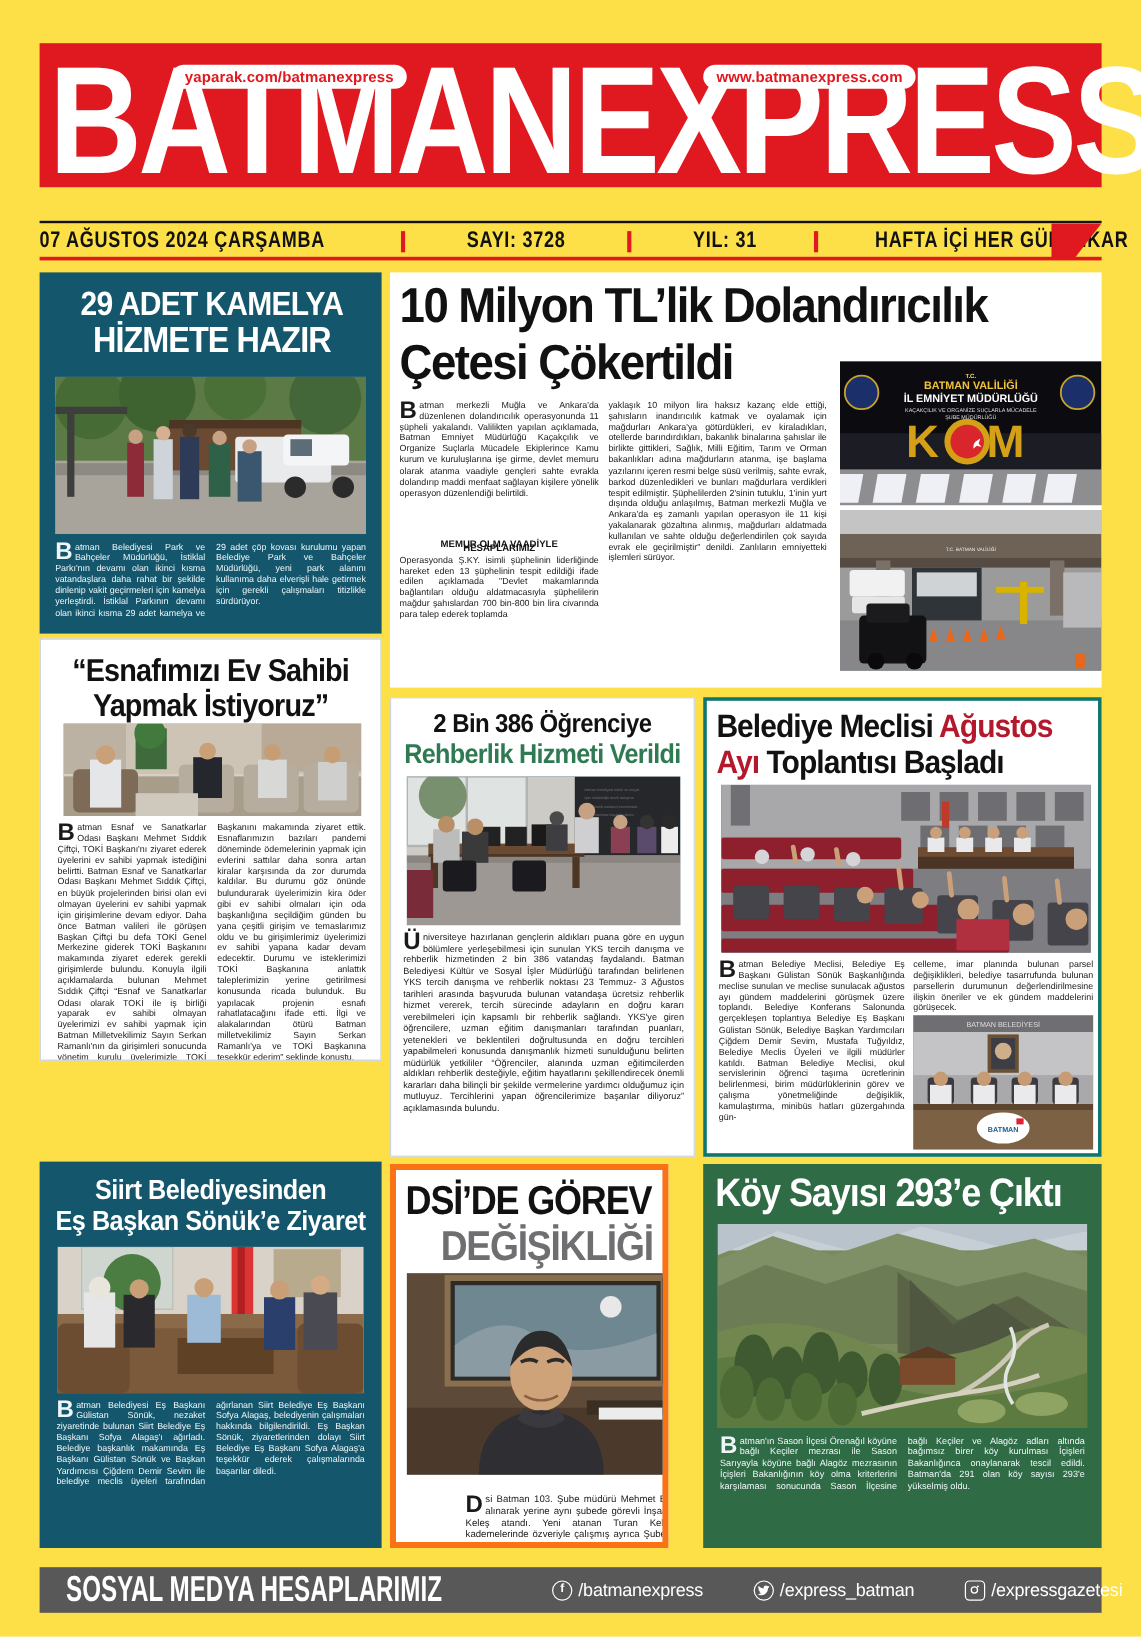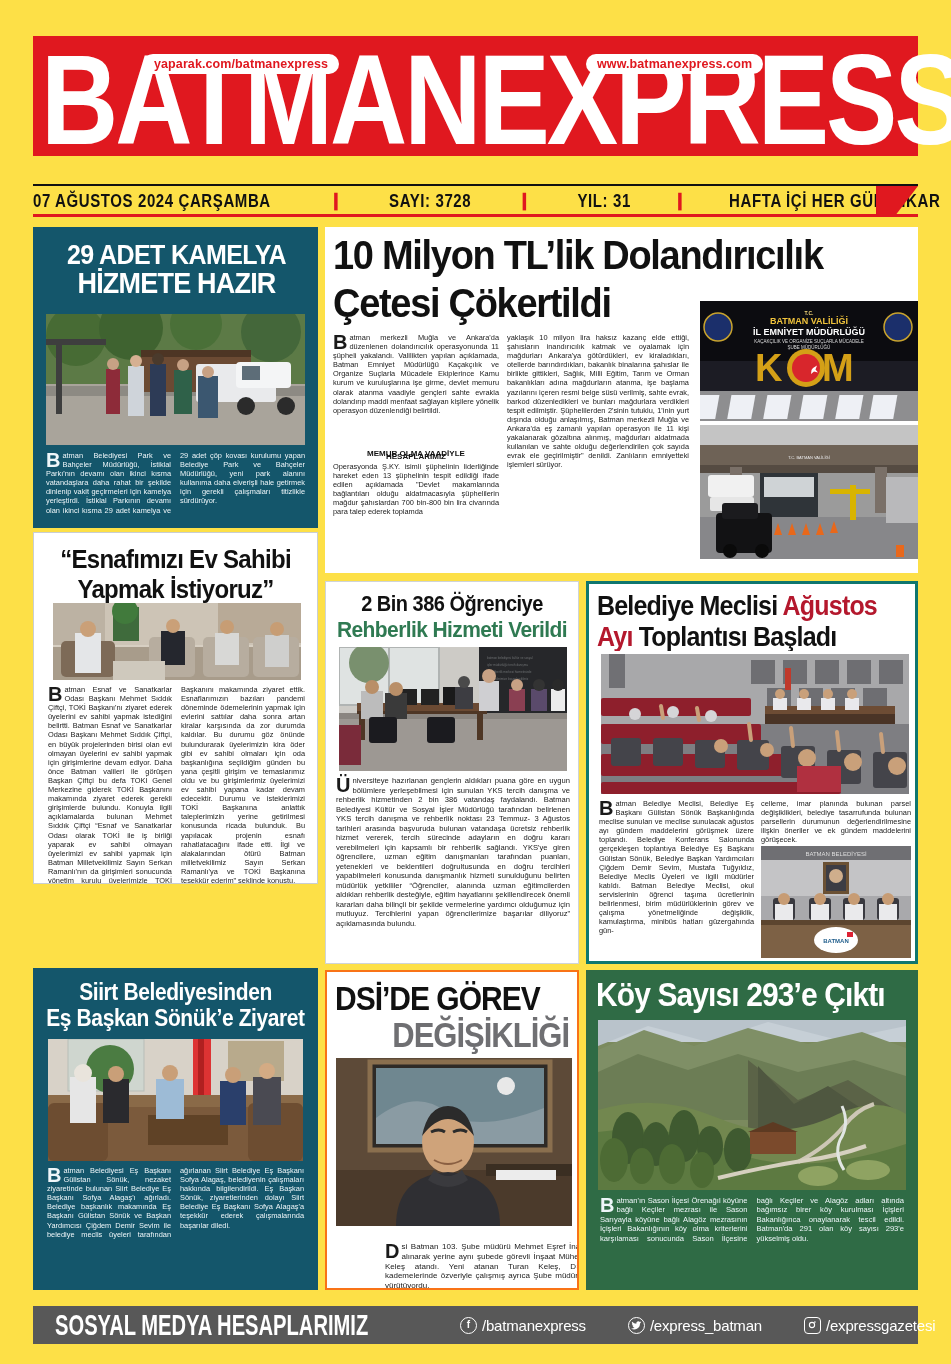--- a/index.html
+++ b/index.html
@@ -469,21 +469,21 @@
         </g>
         <rect x="0" y="74" width="150" height="38" fill="#7d6145"></rect>
         <rect x="0" y="74" width="150" height="5" fill="#5c452f"></rect>
         <ellipse cx="75" cy="94" rx="22" ry="13" fill="#ffffff"></ellipse>
         <text x="75" y="97" text-anchor="middle" fill="#1e5c8a" font-size="6" font-family="Liberation Sans, sans-serif" font-weight="bold">BATMAN</text>
         <rect x="86" y="86" width="6" height="5" fill="#d23"></rect>
       </svg>
     </div>
   </div>
 
-  <div class="box white" style="left:325px; top:970px; width:254px; height:320px; border:2px solid #f97316;">
+  <div class="box white" style="left:325px; top:970px; width:232px; height:320px; border:5px solid #f97316;">
     <div style="padding:8px 8px 0 8px; transform:scaleY(1.12); transform-origin:top left;">
       <div style="font-size:30px; font-weight:bold; color:#111; letter-spacing:-1px; line-height:32px;">DSİ’DE GÖREV</div>
       <div style="font-size:31px; font-weight:bold; color:#6f6f72; letter-spacing:-1px; line-height:34px; text-align:right;">DEĞİŞİKLİĞİ</div>
     </div>
     <div class="photo" style="left:9px; top:86px; width:236px; height:168px;">
       <svg viewBox="0 0 236 168" width="236" height="168" preserveAspectRatio="none">
         <rect width="236" height="168" fill="#6a5744"></rect>
         <rect x="0" y="0" width="236" height="112" fill="#5d4a38"></rect>
         <rect x="34" y="4" width="180" height="88" fill="#2e2a26" stroke="#8a6f4e" stroke-width="5"></rect>
         <rect x="40" y="10" width="168" height="76" fill="#6f8790"></rect>

